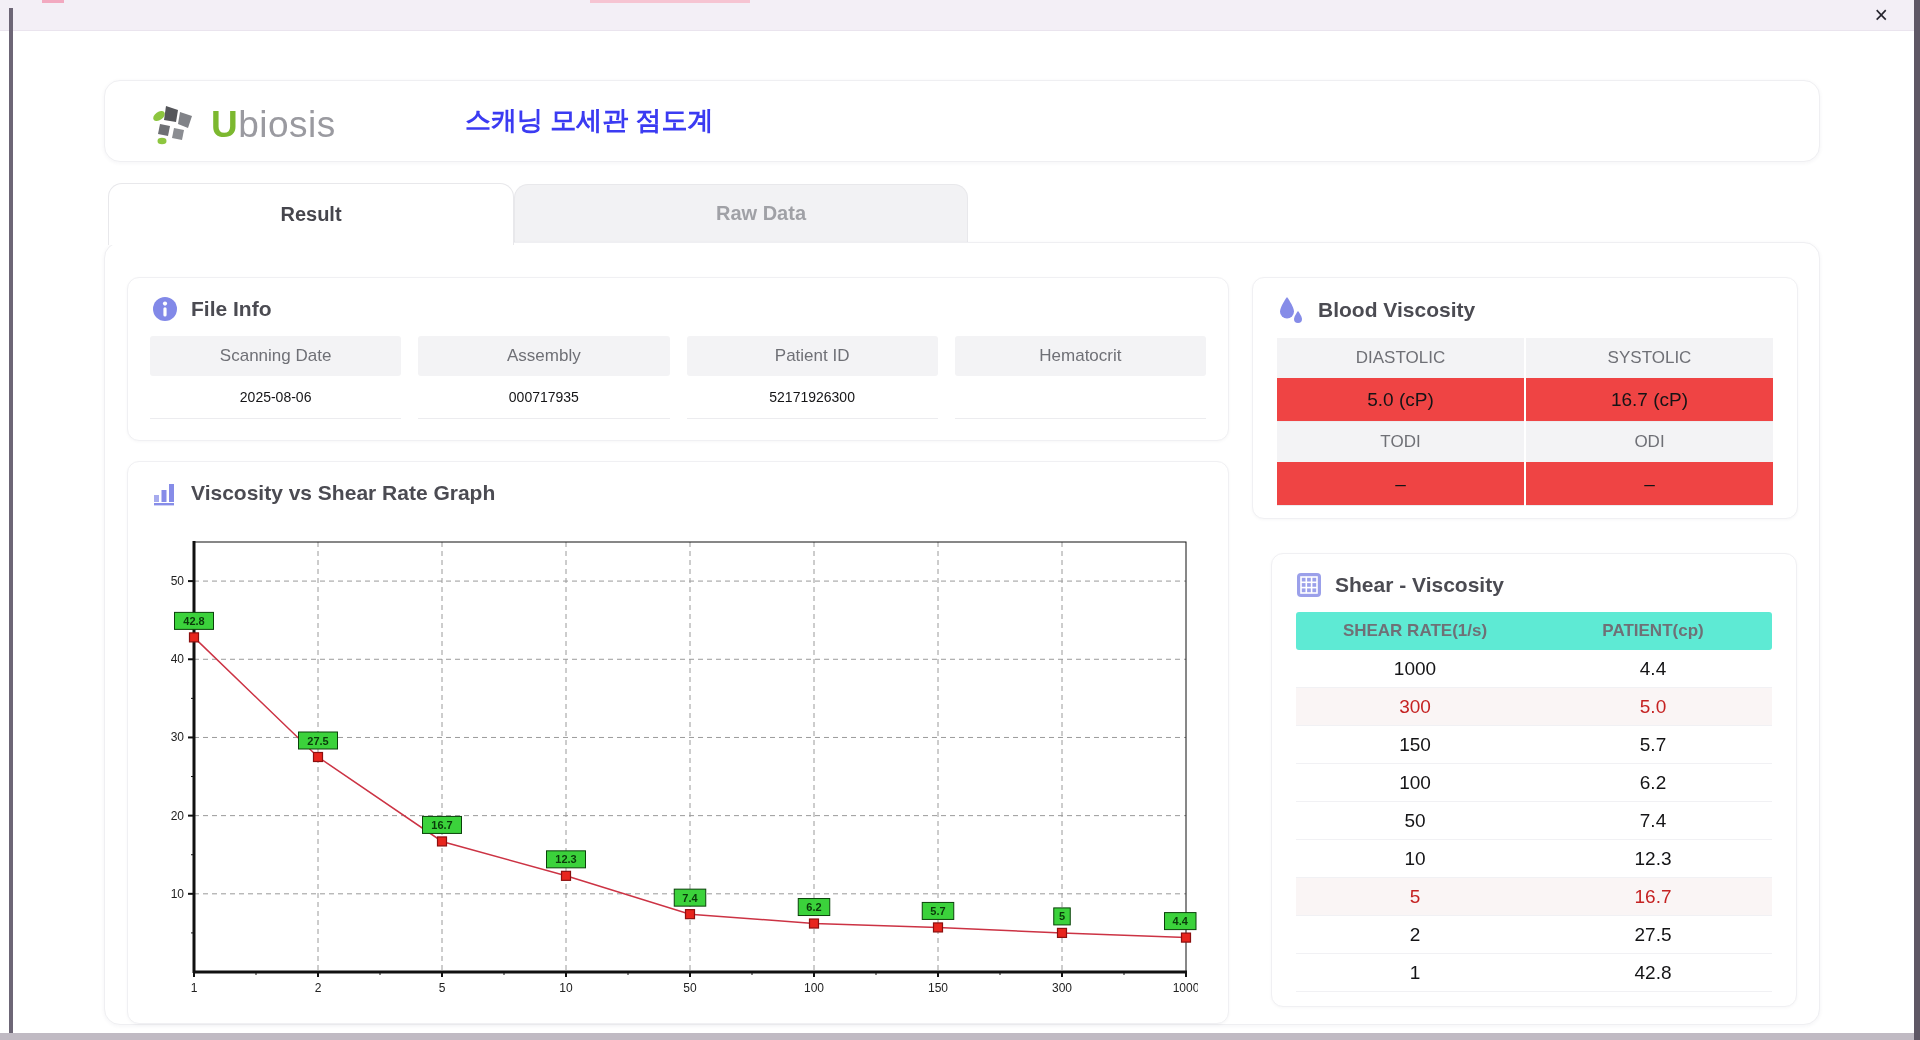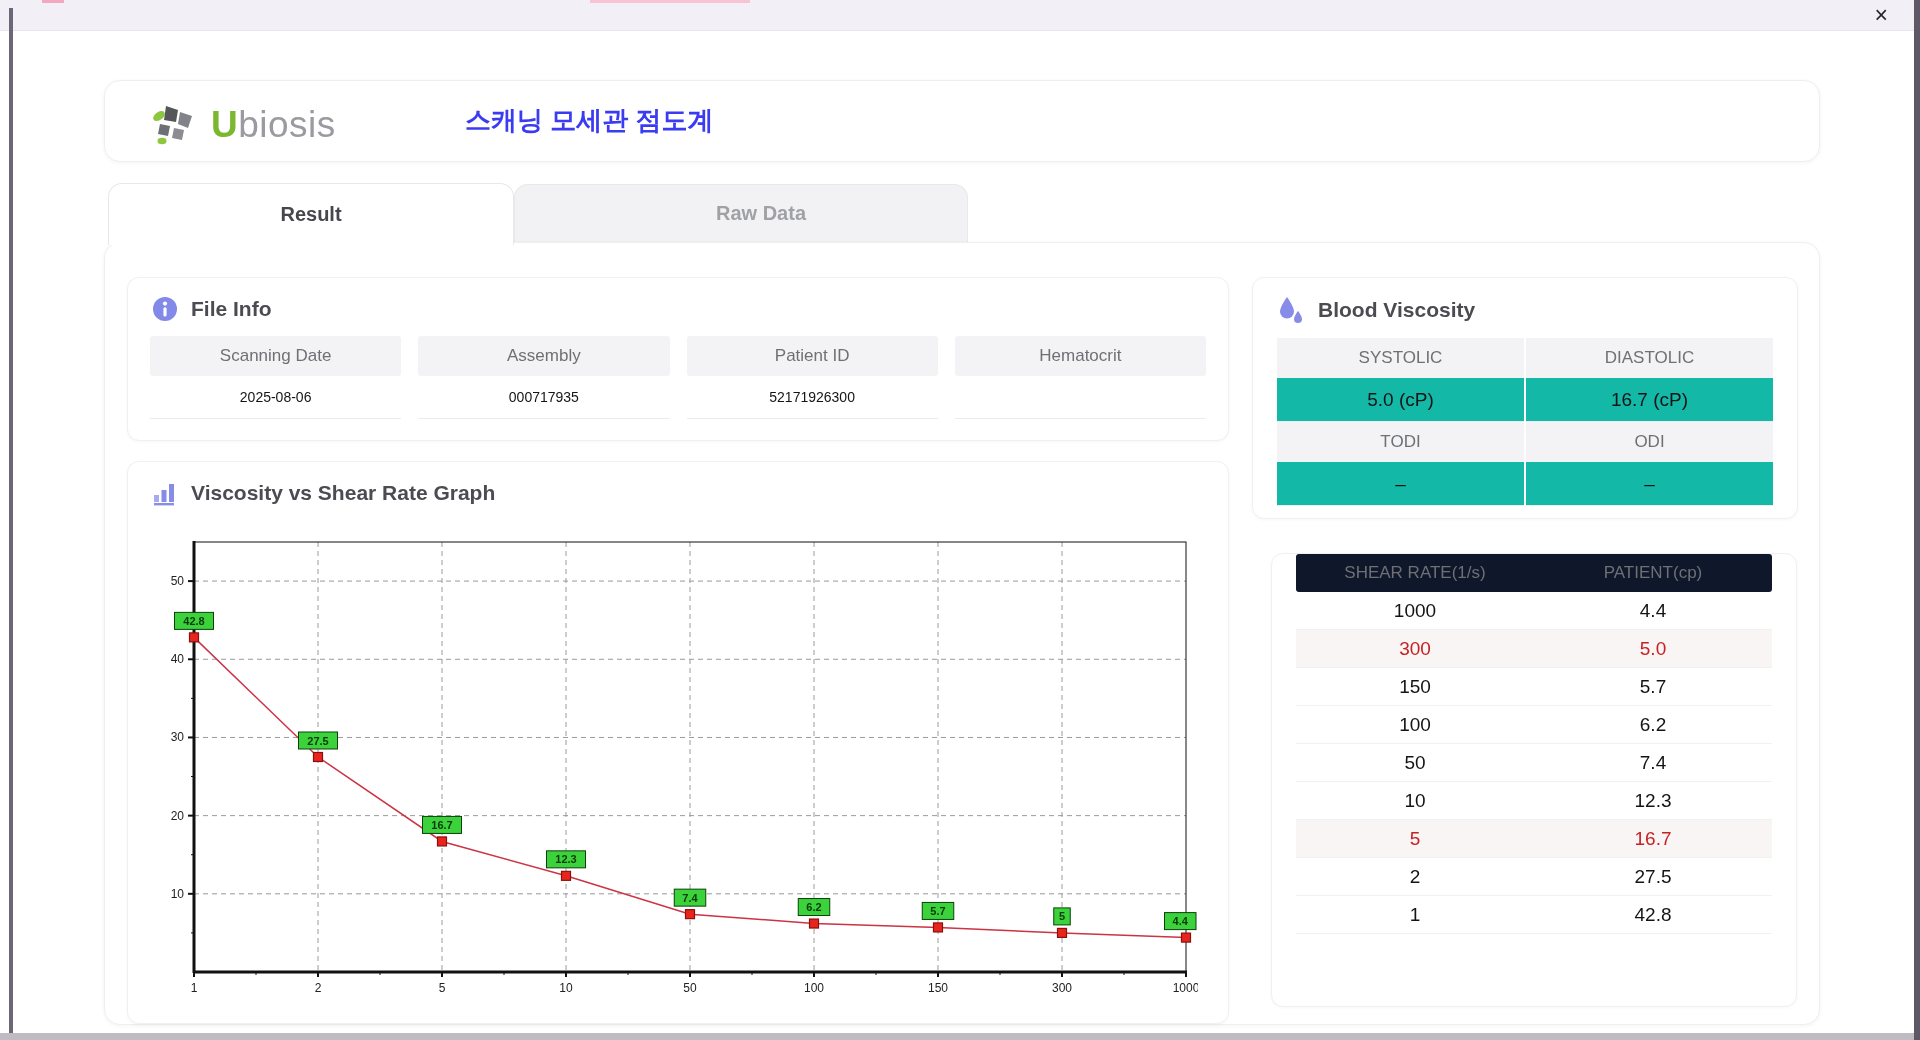--- a/index.html
+++ b/index.html
@@ -50,25 +50,25 @@
   .fi-fields{display:flex;gap:17px;padding:0 22px;}
   .fi-col{flex:1;min-width:0;}
   .fi-head{height:40px;background:#f3f3f5;border-radius:3px;display:flex;align-items:center;justify-content:center;font-size:17px;color:#6f7076;}
   .fi-val{height:42px;display:flex;align-items:center;justify-content:center;font-size:14px;color:#141416;border-bottom:1px solid #ececef;}
 
   
   .bv-table{padding:0 24px;}
   .bv-row{display:flex;gap:2px;}
   .bv-cell{flex:1;display:flex;align-items:center;justify-content:center;min-width:0;}
   .bv-h{height:40px;background:#f3f3f5;font-size:17px;color:#6f7076;}
-  .bv-v{height:43px;font-size:19px;color:#141416;border-bottom:1px solid #ececef;background:#14b8a6;}
+  .bv-v{height:43px;font-size:19px;color:#141416;border-bottom:1px solid #ececef;background:#ef4444;}
 
   
   .sv-table{margin:0 24px;}
-  .sv-hrow{display:flex;background:#0f172a;border-radius:3px;}
+  .sv-hrow{display:flex;background:#5eead4;border-radius:3px;font-weight:bold;}
   .sv-hcell{flex:1;height:38px;display:flex;align-items:center;justify-content:center;font-size:17px;color:#6f7076;}
   .sv-row{display:flex;border-bottom:1px solid #f1f1f4;}
   .sv-cell{flex:1;height:37px;display:flex;align-items:center;justify-content:center;font-size:19px;color:#141416;}
   .sv-row.red{background:#faf5f5;}
   .sv-row.red .sv-cell{color:#c52222;}
 
   
   .chart-wrap{position:absolute;left:40px;top:72px;width:1030px;height:474px;}
   .chart-wrap svg{display:block;}
 </style>
@@ -240,39 +240,50 @@
   <div class="inner-card blood-card">
     <div class="sec-title">
       <svg width="28" height="28" viewBox="0 0 28 28">
         <path d="M10 1 C10 1 3 10.5 3 15.5 a7 7 0 0 0 14 0 C17 10.5 10 1 10 1 Z" fill="#868ce8"></path>
         <path d="M21 15 C21 15 17 20.3 17 23 a4 4 0 0 0 8 0 C25 20.3 21 15 21 15 Z" fill="#868ce8"></path>
       </svg>
       <span>Blood Viscosity</span>
     </div>
     <div class="bv-table" id="bv-table">
         <div class="bv-row">
+          <div class="bv-cell bv-h">DIASTOLIC</div>
           <div class="bv-cell bv-h">SYSTOLIC</div>
-          <div class="bv-cell bv-h">DIASTOLIC</div>
         </div>
         <div class="bv-row">
           <div class="bv-cell bv-v">5.0 (cP)</div>
           <div class="bv-cell bv-v">16.7 (cP)</div>
         </div>
         <div class="bv-row">
           <div class="bv-cell bv-h">TODI</div>
           <div class="bv-cell bv-h">ODI</div>
         </div>
         <div class="bv-row">
           <div class="bv-cell bv-v">–</div>
           <div class="bv-cell bv-v">–</div>
         </div>
       </div>
   </div>
 
   <div class="inner-card shear-card">
+    <div class="sec-title">
+      <svg width="26" height="26" viewBox="0 0 26 26">
+        <rect x="1" y="1" width="24" height="24" rx="4" fill="#9ba0ea"></rect>
+        <rect x="5" y="5" width="16" height="16" fill="none" stroke="#fff" stroke-width="1.6"></rect>
+        <line x1="5" y1="10.3" x2="21" y2="10.3" stroke="#fff" stroke-width="1.6"></line>
+        <line x1="5" y1="15.6" x2="21" y2="15.6" stroke="#fff" stroke-width="1.6"></line>
+        <line x1="10.3" y1="5" x2="10.3" y2="21" stroke="#fff" stroke-width="1.6"></line>
+        <line x1="15.6" y1="5" x2="15.6" y2="21" stroke="#fff" stroke-width="1.6"></line>
+      </svg>
+      <span>Shear - Viscosity</span>
+    </div>
     <div class="sv-table">
       <div class="sv-hrow">
         <div class="sv-hcell">SHEAR RATE(1/s)</div>
         <div class="sv-hcell">PATIENT(cp)</div>
       </div>
       <div id="sv-rows">
           <div class="sv-row">
             <div class="sv-cell">1000</div>
             <div class="sv-cell">4.4</div>
           </div>

